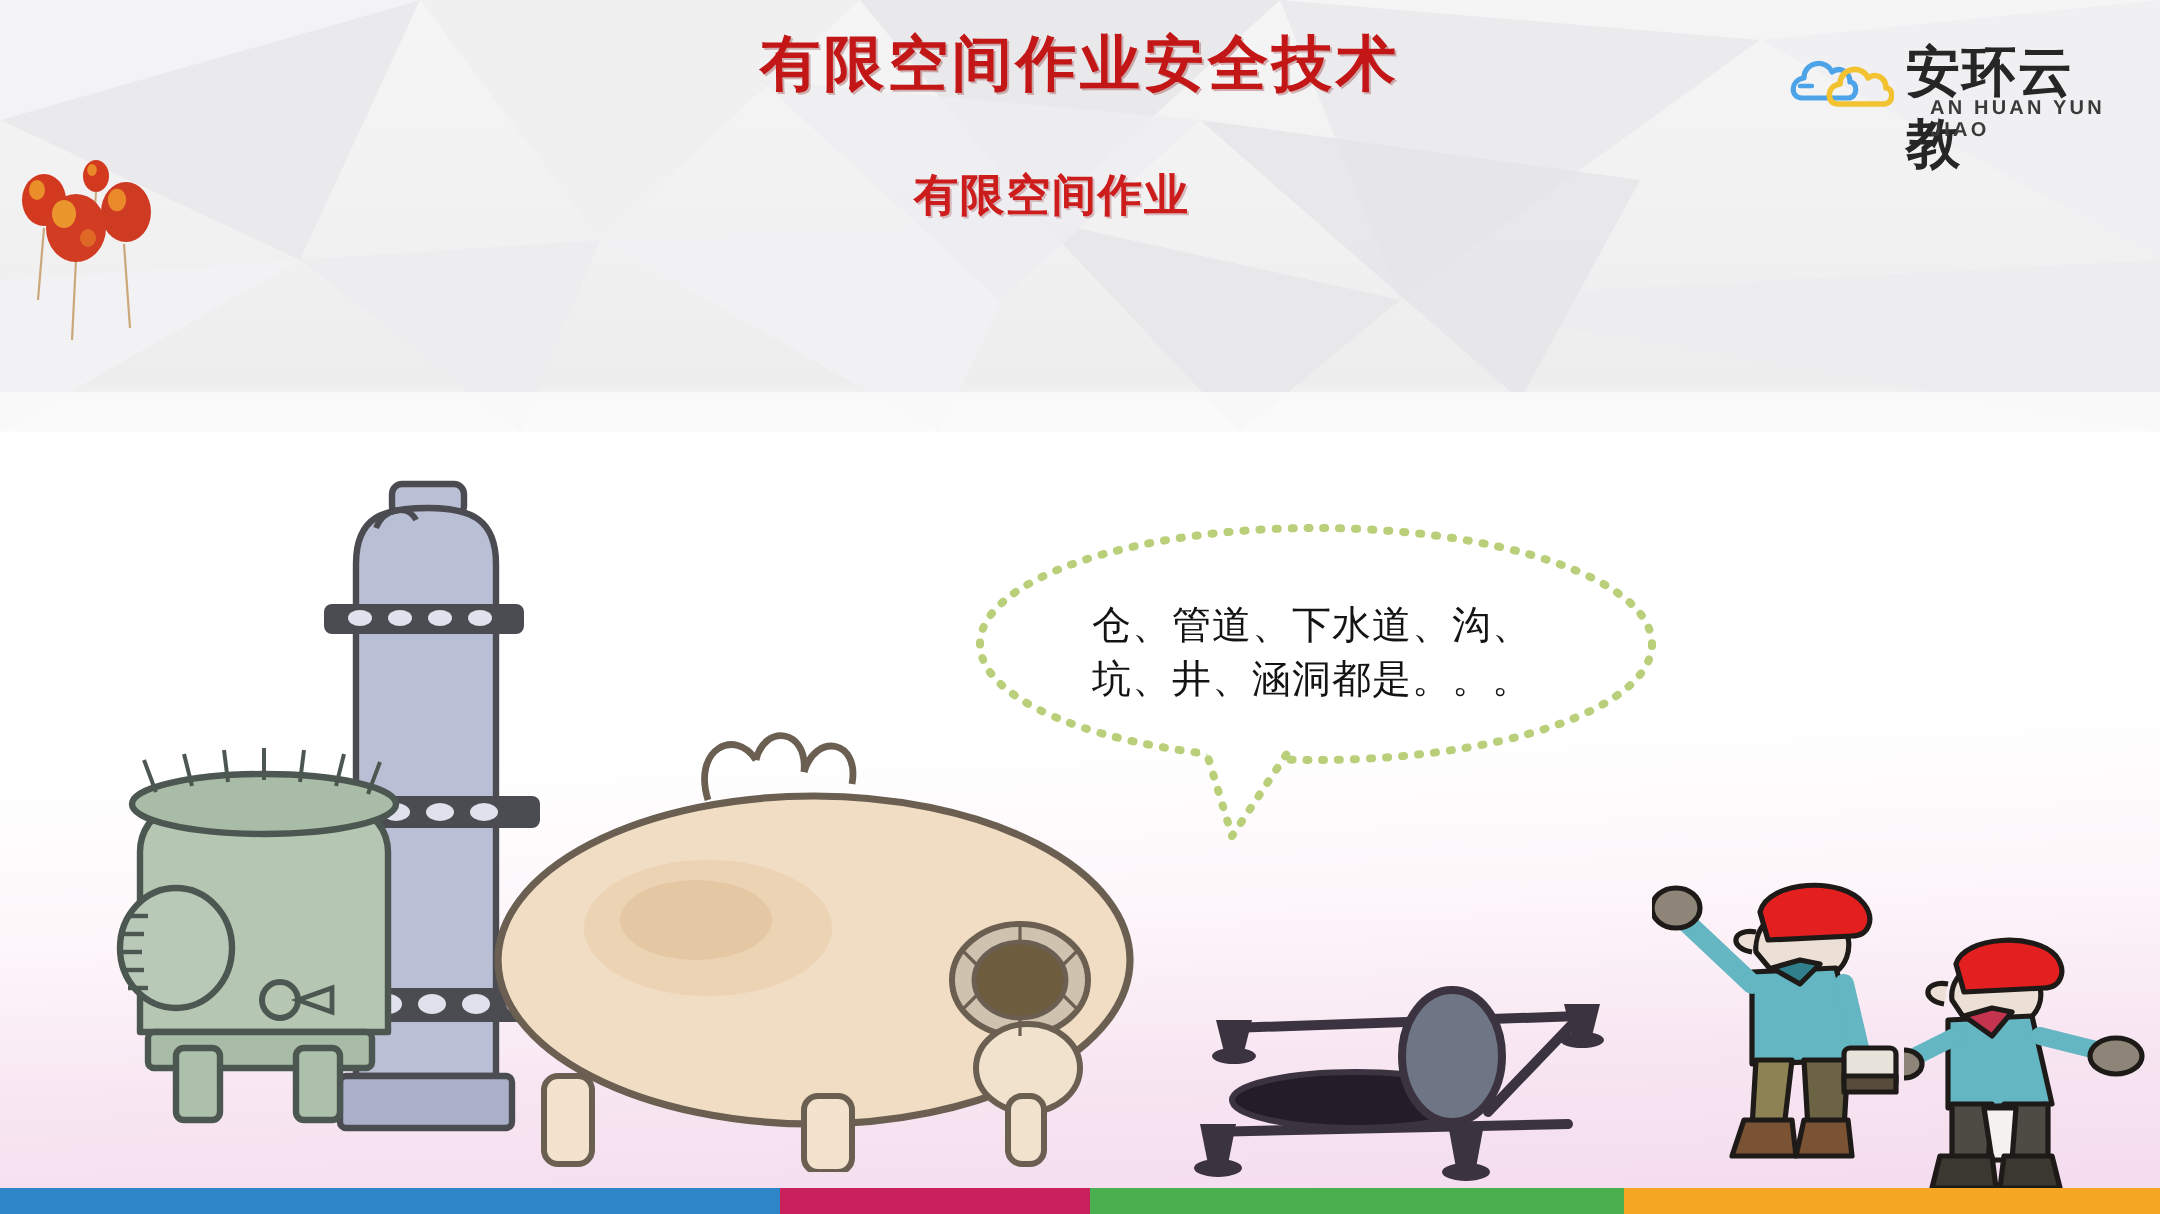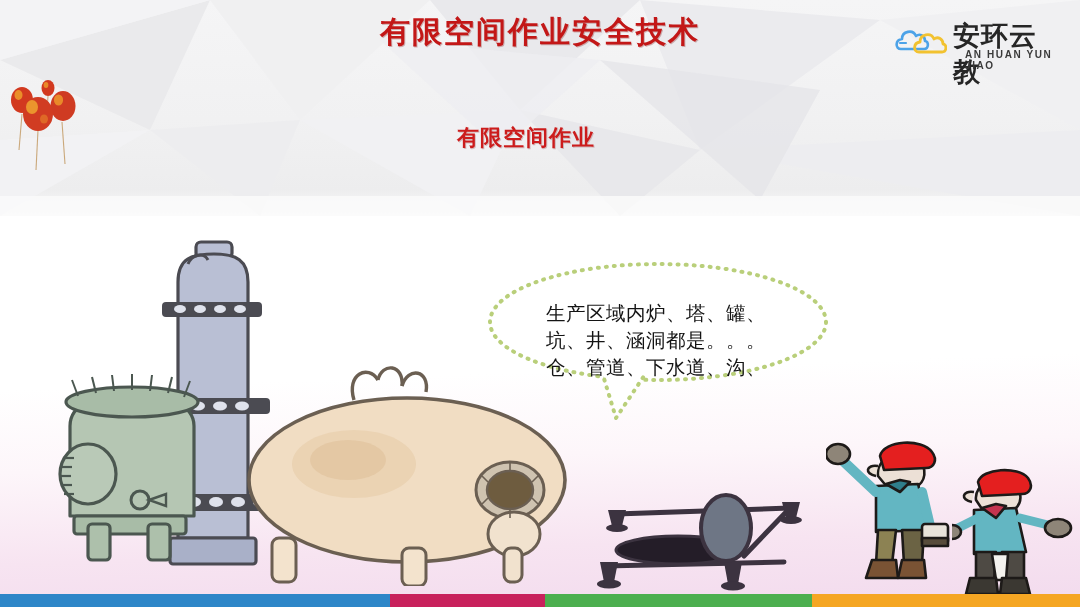--- a/index.html
+++ b/index.html
@@ -19,21 +19,20 @@
   .poly{position:absolute;pointer-events:none;}
   .title{
     position:absolute;left:0;top:12px;width:1080px;text-align:center;
     font-size:30px;font-weight:bold;color:#c31717;letter-spacing:2px;
     text-shadow:1px 1px 0 rgba(120,0,0,.28);
   }
   .subtitle{
     position:absolute;left:0;top:83px;width:1052px;text-align:center;
     font-size:22px;font-weight:bold;color:#cc1c1c;letter-spacing:1px;
     text-shadow:1px 1px 0 rgba(120,0,0,.22);
-    margin-top:40px;
   }
   .bodytext{
     position:absolute;left:74px;top:112px;width:944px;
     font-size:25px;line-height:48px;color:#2b2b2b;letter-spacing:.5px;
   }
   .bodytext .ln{display:block;white-space:nowrap;}
   .bodytext .ln2{padding-left:2px;}
 
   
   .logo{position:absolute;left:895px;top:18px;width:160px;height:50px;}
@@ -273,23 +272,22 @@
       </g>
     </svg>
 
     <div class="bubble">
       <svg width="348" height="160" viewBox="0 0 348 160">
         <ellipse cx="174" cy="62" rx="168" ry="58" fill="#ffffff" stroke="#b9cf7a" stroke-width="4" stroke-dasharray="1 7" stroke-linecap="round"></ellipse>
         <path d="M118 112 L132 158 L160 116" fill="#ffffff" stroke="#b9cf7a" stroke-width="4" stroke-dasharray="1 7" stroke-linecap="round" stroke-linejoin="round"></path>
         <path d="M116 113 L162 111" stroke="#ffffff" stroke-width="7"></path>
       </svg>
       <div class="bubble-text">
-        <span>生产区域内炉、塔、罐、</span>
+        <span>仓、管道、下水道、沟、</span>
         <span>坑、井、涵洞都是。。。</span>
-        <span>仓、管道、下水道、沟、</span>
       </div>
     </div>
   </div>
 
   <div class="bar">
     <div style="background: rgb(46, 134, 200); width: 390px;"></div>
     <div style="background: rgb(200, 33, 92); width: 155px;"></div>
     <div style="background: rgb(76, 175, 79); width: 267px;"></div>
     <div style="background: rgb(245, 166, 35); width: 268px;"></div>
   </div>

